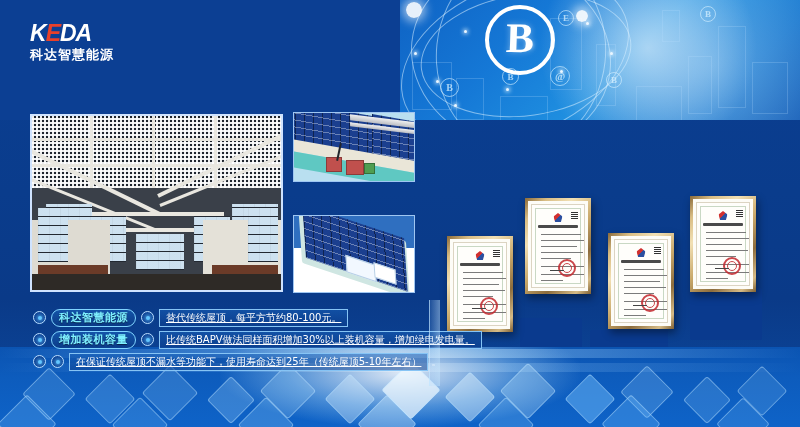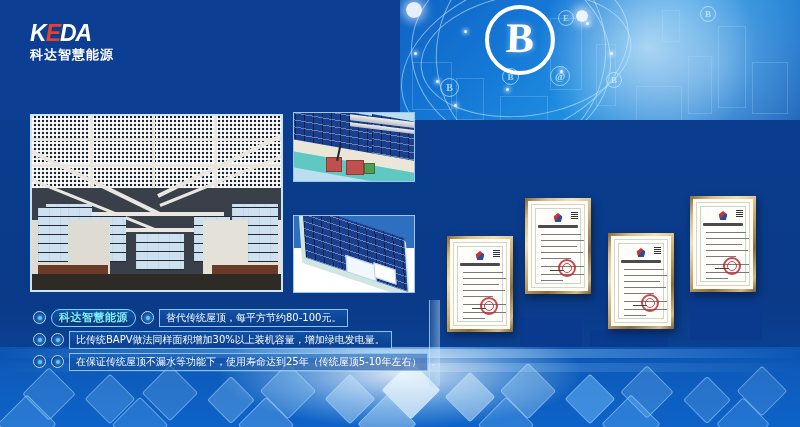--- a/index.html
+++ b/index.html
@@ -133,21 +133,21 @@
     box-shadow:0 0 4px 1px rgba(99,198,255,.9);}
   .pill{margin-left:5px;height:16px;padding:0 7px;border-radius:9px;
     border:1px solid #7fd4ff;display:flex;align-items:center;
     background:linear-gradient(180deg,rgba(22,92,178,.75),rgba(10,58,134,.75));
     color:#7ef0ff;font-size:11px;font-weight:bold;letter-spacing:.5px;
     font-family:"DejaVu Sans",sans-serif;text-shadow:0 1px 1px rgba(0,0,0,.5);
     white-space:nowrap;}
   .dot2{margin-left:5px;}
   .box{margin-left:5px;height:16px;padding:0 6px;display:flex;align-items:center;
     border:1px solid #86c4f5;background:linear-gradient(180deg,rgba(24,96,184,.55),rgba(12,62,142,.55));
-    color:#ffffff;font-size:10px;white-space:nowrap;font-family:"DejaVu Sans",sans-serif;}
+    color:#ffffff;font-size:10px;white-space:nowrap;font-family:"DejaVu Sans",sans-serif;text-decoration:underline;}
   .tail{color:#ffffff;font-size:10px;margin-left:3px;}
 
   
   .ribbon{position:absolute;left:429px;top:300px;width:10px;height:86px;
     background:linear-gradient(90deg,rgba(150,205,255,.15),rgba(200,232,255,.45));
     border-left:1px solid rgba(190,228,255,.5);}
 </style>
 </head>
 <body>
 
@@ -419,20 +419,21 @@
       <span class="dot dot2">
           <i></i>
         </span>
       <span class="box">替代传统屋顶，每平方节约80-100元。</span>
     </div>
 
     <div class="featrow">
       <span class="dot">
           <i></i>
         </span>
+      <span class="pill">增加装机容量</span>
       <span class="dot dot2">
           <i></i>
         </span>
       <span class="box">比传统BAPV做法同样面积增加30%以上装机容量，增加绿电发电量。</span>
     </div>
 
     <div class="featrow">
       <span class="dot">
           <i></i>
         </span>

